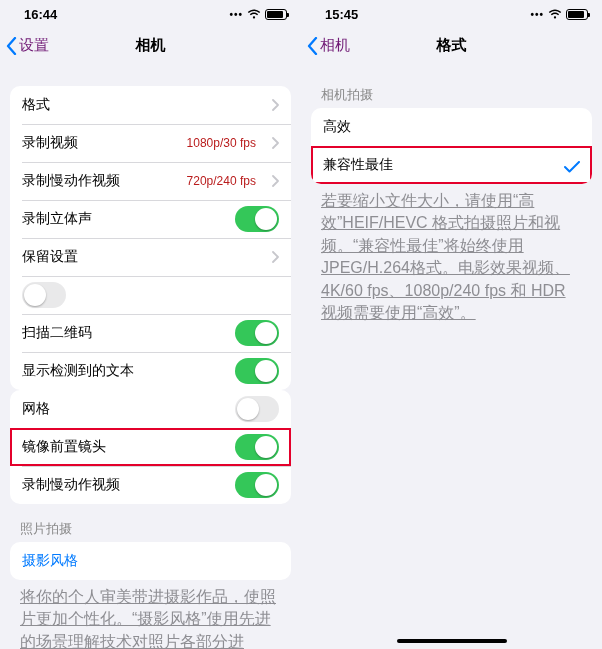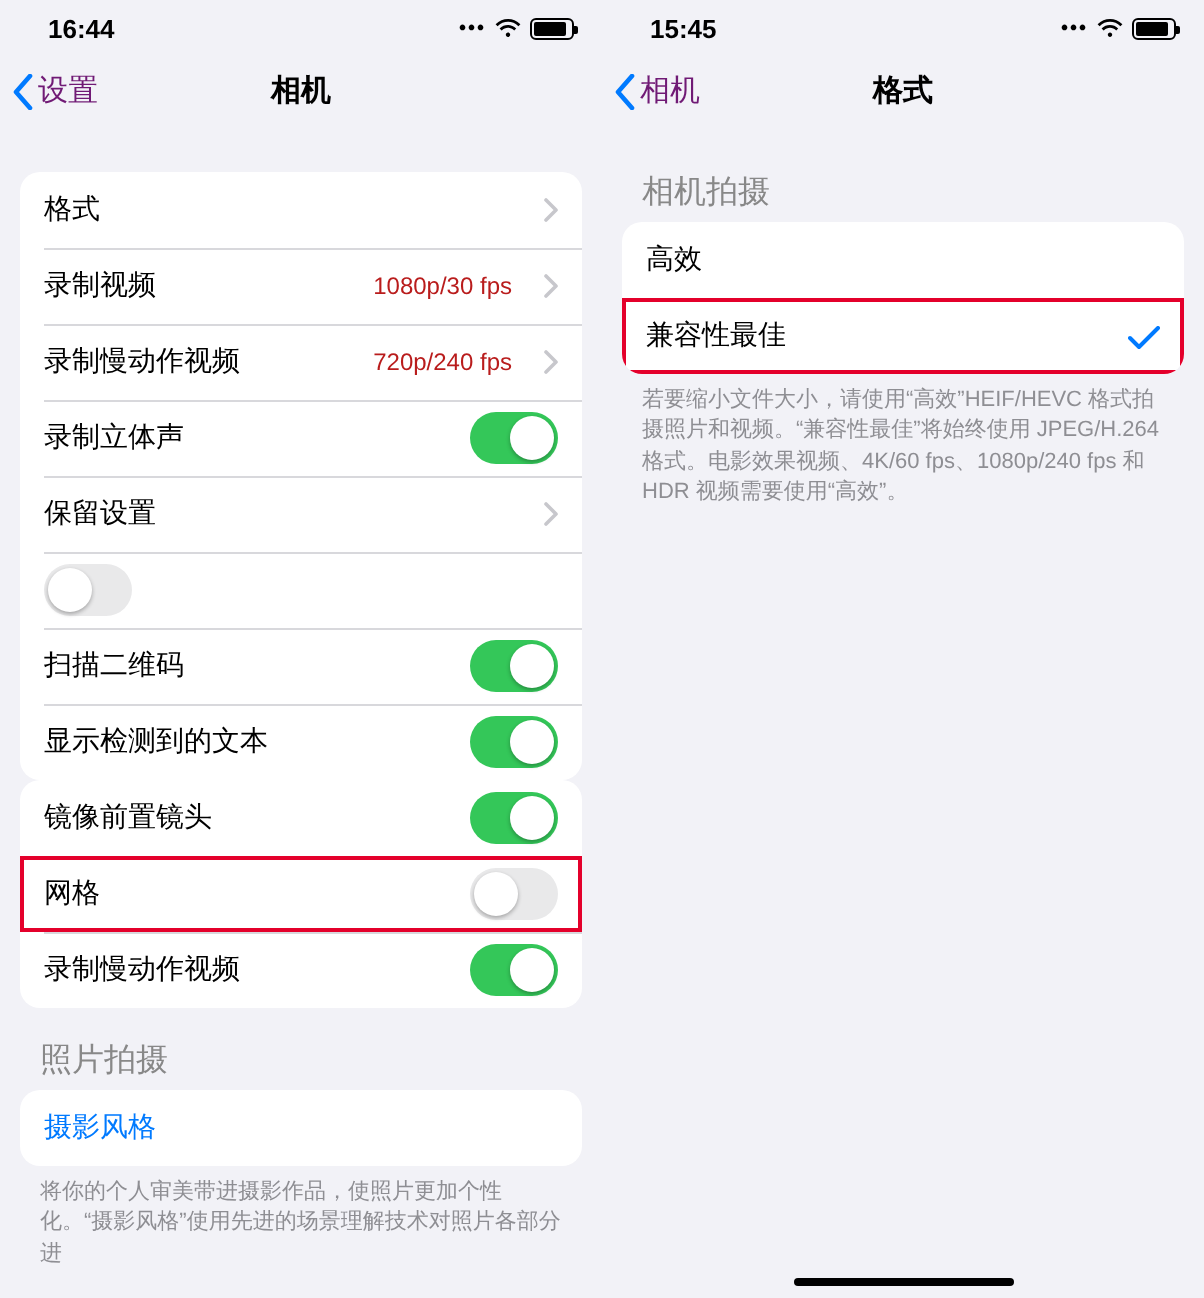--- a/index.html
+++ b/index.html
@@ -5,37 +5,37 @@
   * { box-sizing: border-box; margin:0; padding:0; }
   html,body{ width:602px; height:649px; background:#fff; font-family:-apple-system,"Helvetica Neue",Arial,sans-serif; overflow:hidden;}
   .wrap{ display:flex; width:602px; height:649px; }
   .pane{ width:301px; height:649px; background:#f2f2f7; position:relative; overflow:hidden;}
   .status{ height:28px; display:flex; align-items:center; justify-content:center; position:relative; font-size:13px; font-weight:600; padding:0 12px;}
   .status .time{ position:absolute; left:24px; }
   .status .right{ position:absolute; right:14px; display:flex; align-items:center; gap:4px;}
   .nav{ height:34px; display:flex; align-items:center; position:relative; }
   .nav .back{ position:absolute; left:6px; display:flex; align-items:flex-end; color:#701a75; font-size:15px; cursor:pointer;}
   .nav .title{ width:100%; text-align:center; font-size:15px; font-weight:600;}
-  .section-hdr{ font-size:16px; color:#888; padding:16px 20px 4px 20px;}
+  .section-hdr{ font-size:13px; color:#888; padding:16px 20px 4px 20px;}
   .group{ margin:0 10px; background:#fff; border-radius:10px; overflow:hidden;}
   .group.first{ margin-top:24px;}
   .row{ height:38px; display:flex; align-items:center; padding:0 12px; position:relative; cursor:pointer;}
   .row + .row::before{ content:""; position:absolute; top:0; left:12px; right:0; height:0.5px; background:#d8d8dc;}
   .row .label{ font-size:14px; color:#000; flex:1; white-space:nowrap;}
   .row .detail{ font-size:12px; color:#b91c1c; margin-right:16px;}
   .chev{ width:7px; height:12px; flex-shrink:0;}
   .chev svg{display:block;}
   .toggle{ width:44px; height:26px; border-radius:13px; position:relative; flex-shrink:0;}
   .toggle .knob{ position:absolute; width:22px; height:22px; background:#fff; border-radius:50%; top:2px; box-shadow:0 1px 2px rgba(0,0,0,0.3);}
   .toggle.on{ background:#34c759;}
   .toggle.on .knob{ right:2px;}
   .toggle.off{ background:#e9e9ea;}
   .toggle.off .knob{ left:2px;}
   .hl{ position:absolute; border:2.5px solid #e4002b; pointer-events:none;}
-  .footer-text{ font-size:11px; color:#8e8e93; padding:6px 20px 0 20px; line-height:1.4;}
+  .footer-text{ font-size:16px; color:#8e8e93; padding:6px 20px 0 20px; line-height:1.4;text-decoration:underline;}
   .check{ width:16px; height:12px; }
   .home-ind{ position:absolute; bottom:6px; left:50%; transform:translateX(-50%); width:110px; height:4px; background:#000; border-radius:3px;}
   .battery{width:22px;height:11px;border:1px solid #000;border-radius:3px;position:relative;}
   .battery::after{content:"";position:absolute;right:-3px;top:3px;width:2px;height:4px;background:#000;border-radius:0 1px 1px 0;}
   .battery .fill{position:absolute;left:1px;top:1px;bottom:1px;width:16px;background:#000;border-radius:1px;}
   .wifi svg{display:block;}
   .dots{font-size:10px;letter-spacing:1px;}
   .link-row .label{ color:#007aff; }
 </style>
 </head>
@@ -123,28 +123,28 @@
       <div class="row">
         <span class="label">显示检测到的文本</span>
         <span class="toggle on">
             <span class="knob"></span>
           </span>
       </div>
     </div>
 
     <div class="group" style="position:relative">
       <div class="row">
-        <span class="label">镜像前置镜头</span>
-        <span class="toggle on">
-            <span class="knob"></span>
-          </span>
-      </div>
-      <div class="row">
         <span class="label">网格</span>
         <span class="toggle off">
+            <span class="knob"></span>
+          </span>
+      </div>
+      <div class="row">
+        <span class="label">镜像前置镜头</span>
+        <span class="toggle on">
             <span class="knob"></span>
           </span>
       </div>
       <div class="row">
         <span class="label">录制慢动作视频</span>
         <span class="toggle on">
             <span class="knob"></span>
           </span>
       </div>
       <div class="hl" style="left:0;top:38px;width:100%;height:38px;"></div>

